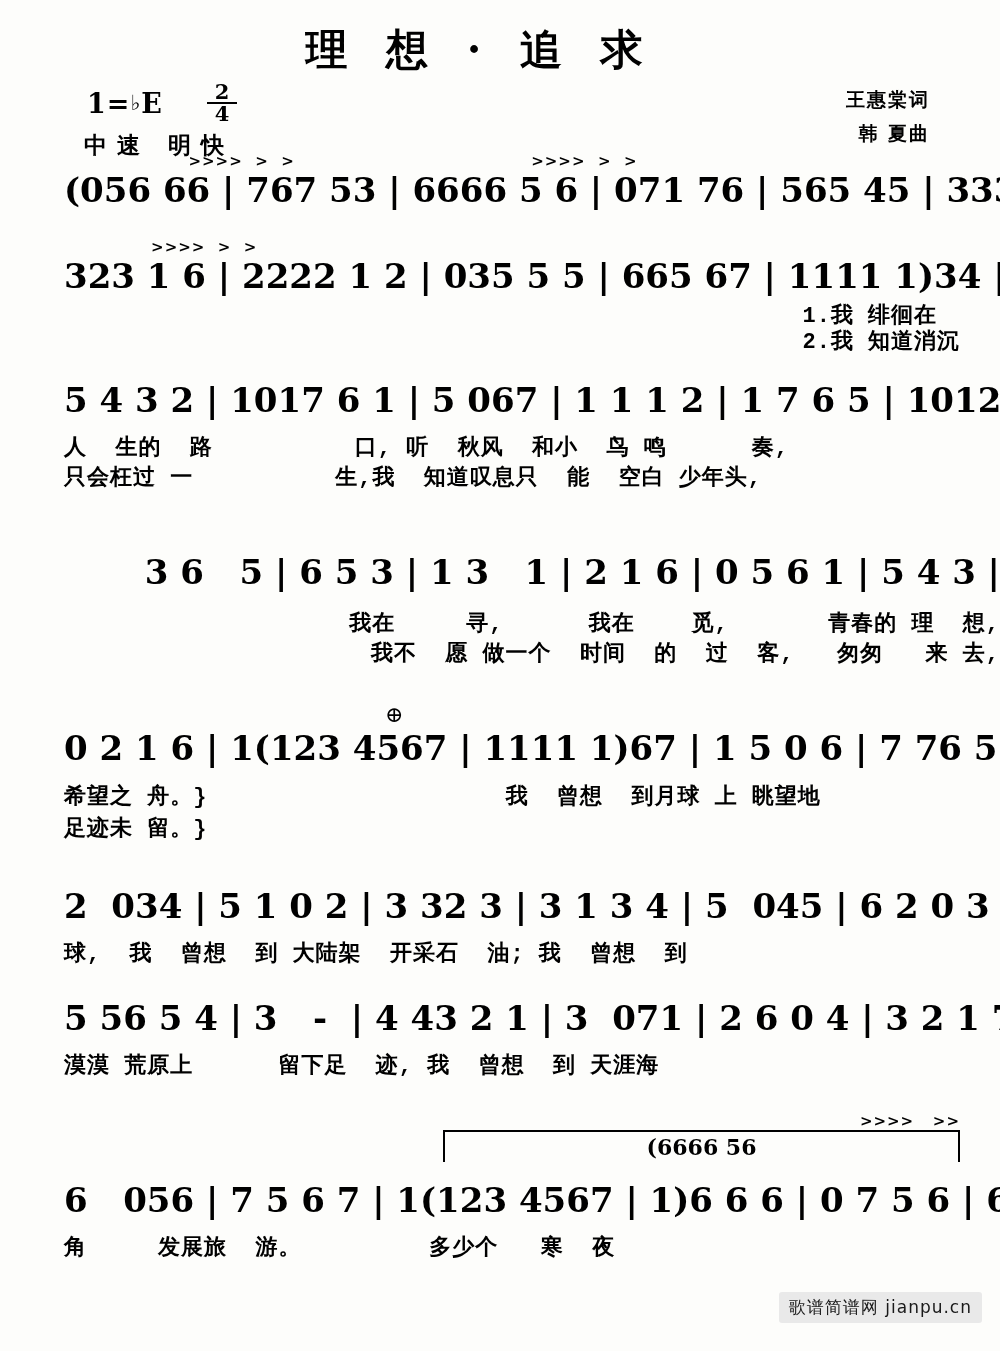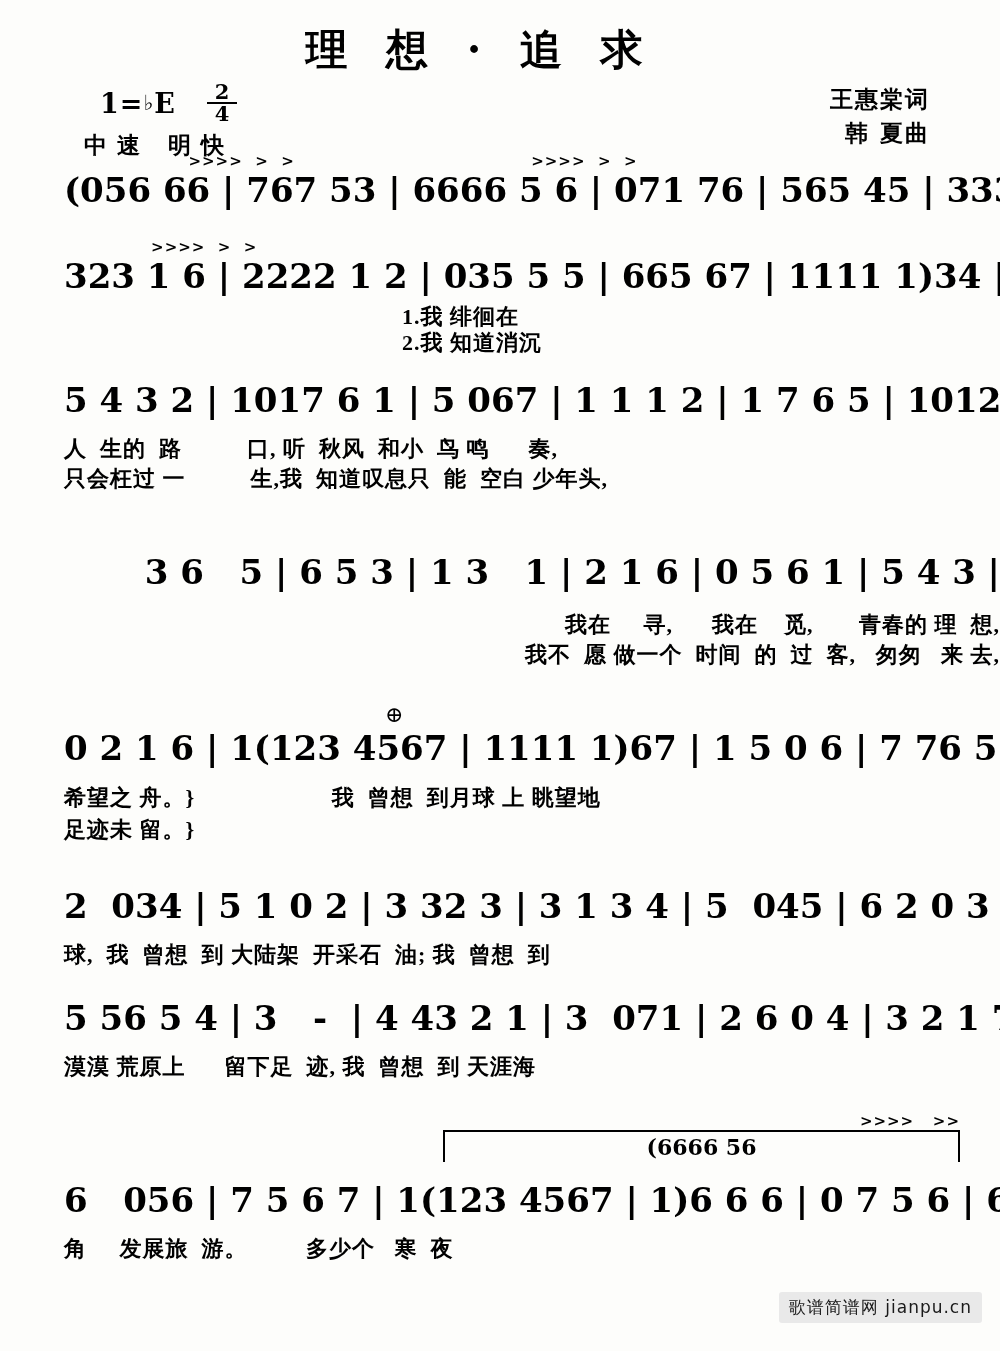--- a/index.html
+++ b/index.html
@@ -29,28 +29,28 @@
     font-size: 42px;
     letter-spacing: 12px;
   }
   .credits {
     position: absolute;
     right: 70px;
     top: 82px;
     width: 220px;
     text-align: right;
     font-family: "DejaVu Serif", serif;
-    font-size: 23px;
+    font-size: 19px;
     line-height: 34px;
     font-weight: bold;
   }
   .credit-line { letter-spacing: 2px; }
   .keysig {
     position: absolute;
-    left: 100px;
+    left: 87px;
     top: 88px;
     font-family: "DejaVu Serif", serif;
     font-size: 27px;
     font-weight: bold;
     letter-spacing: 1px;
   }
   .keysig .flat { font-size: 21px; vertical-align: 3px; }
   .meter {
     position: absolute;
     left: 207px;
@@ -81,21 +81,21 @@
   }
   .notes {
     font-family: "DejaVu Serif", serif;
     font-size: 34px;
     font-weight: bold;
     white-space: pre;
     letter-spacing: 0px;
     padding-left: 64px;
   }
   .lyric {
-    font-family: Liberation Serif, serif;
+    font-family: Liberation Mono, monospace;
     font-size: 22px;
     font-weight: bold;
     white-space: pre;
     padding-left: 64px;
     letter-spacing: 1px;
   }
   .marks {
     font-family: "DejaVu Serif", serif;
     font-size: 15px;
     font-weight: bold;

